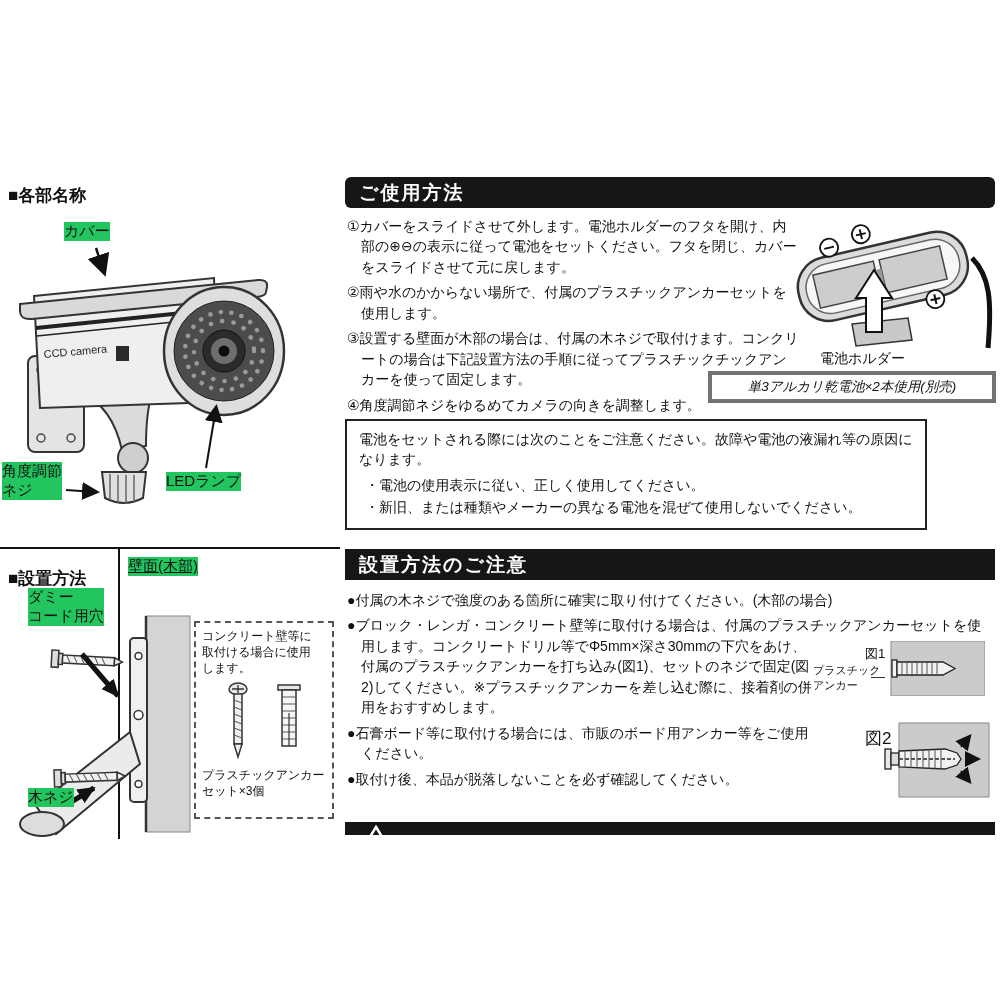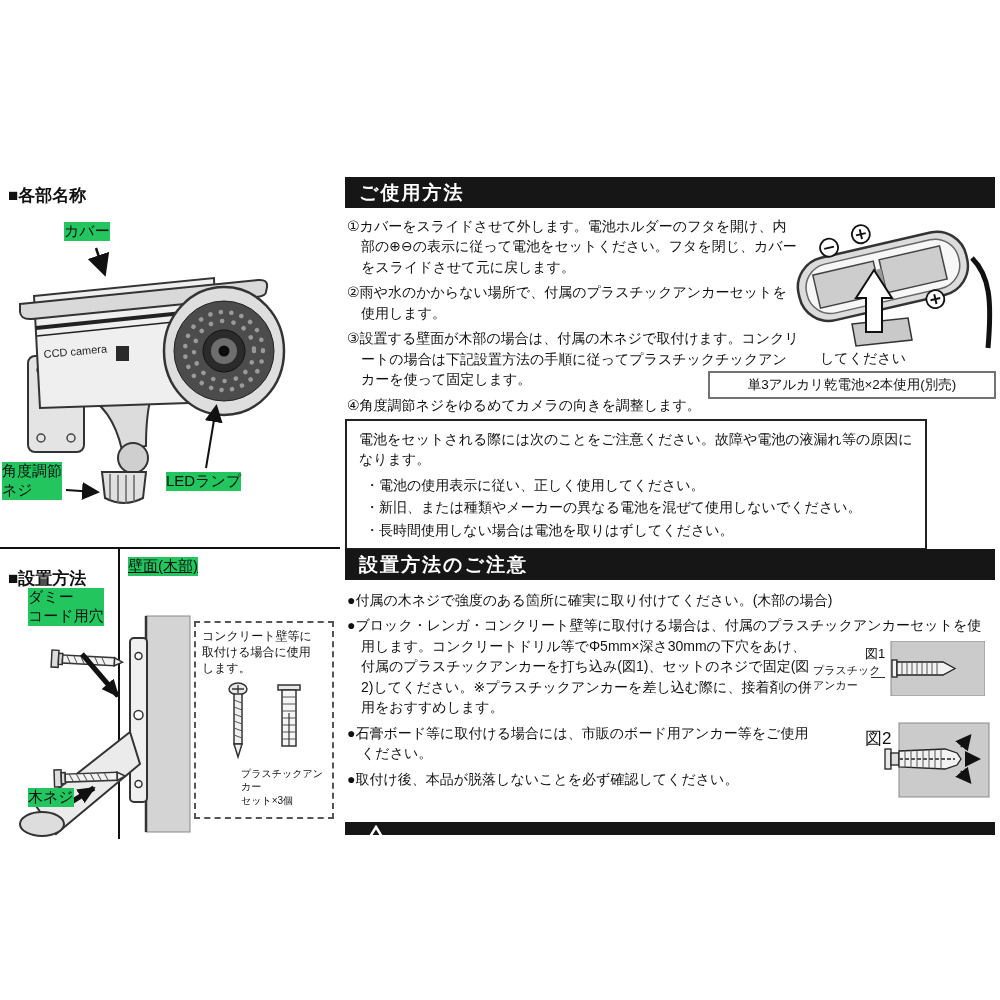--- a/index.html
+++ b/index.html
@@ -9,21 +9,21 @@
   .pre { white-space:pre-line; }
   .hang { padding-left:1em; text-indent:-1em; margin:0 0 5px 0; }
   .stitle { font-size:17px; font-weight:bold; }
   .lbl { font-size:15px; line-height:1.25; background:#22c55e; }
   .hdr { background:#161616; color:#fff; font-weight:bold; font-size:19px; height:31px;
          line-height:31px; padding-left:14px; letter-spacing:2px; }
   .body14 { font-size:14px; line-height:1.46; }
   .rule-h { border-top:2px solid #111; }
   .rule-v { border-left:2px solid #111; }
   .dashbox { border:2px dashed #555; padding:5px 6px; }
-  .borderbox { border:2px solid #737373; }
+  .borderbox { border:4px solid #737373;font-style:italic; }
   .cautionbox { border:2px solid #222; padding:8px 12px; }
   p { margin:0; }
 </style>
 </head>
 <body>
 
 <div id="page">
 
   <div class="abs stitle" style="left:8px; top:184px;">■各部名称</div>
 
@@ -135,25 +135,25 @@
         <path d="M32,21 L40,24 M32,28 L40,31 M32,35 L40,38 M32,42 L40,45 M32,49 L40,52 M32,56 L40,59" stroke="#555" stroke-width="1"></path>
         <path d="M32,65 L36,78 L40,65 Z" fill="#f0f0f0" stroke="#333" stroke-width="1.5"></path>
       </g>
       <g>
         <rect x="76" y="6" width="22" height="5" fill="#e8e8e8" stroke="#333" stroke-width="1.5"></rect>
         <rect x="80" y="11" width="14" height="56" fill="#f5f5f5" stroke="#333" stroke-width="1.5"></rect>
         <path d="M80,18 L94,18 M80,25 L94,25 M80,32 L94,32 M80,39 L94,39 M80,46 L94,46 M80,53 L94,53 M80,60 L94,60" stroke="#555" stroke-width="1"></path>
         <line x1="87" y1="34" x2="87" y2="67" stroke="#333" stroke-width="1.2"></line>
       </g>
     </svg>
-    <div class="pre" style="font-size:10px; line-height:1.35;margin-left:39px;">プラスチックアンカー
+    <div class="pre" style="font-size:12px; line-height:1.35;">プラスチックアンカー
 セット×3個</div>
   </div>
 
-  <div class="abs hdr" style="left:345px; top:177px; width:650px;">
+  <div class="abs hdr" style="left:345px; top:177px; width:650px;border-radius:6px;">
     <span>ご使用方法</span>
   </div>
 
   <div class="abs body14" style="left:347px; top:216px; width:452px;">
     <p class="hang">①カバーをスライドさせて外します。電池ホルダーのフタを開け、内部の⊕⊖の表示に従って電池をセットください。フタを閉じ、カバーをスライドさせて元に戻します。</p>
     <p class="hang">②雨や水のかからない場所で、付属のプラスチックアンカーセットを使用します。</p>
     <p class="hang">③設置する壁面が木部の場合は、付属の木ネジで取付けます。コンクリートの場合は下記設置方法の手順に従ってプラスチックチックアンカーを使って固定します。</p>
     <p class="hang">④角度調節ネジをゆるめてカメラの向きを調整します。</p>
   </div>
 
@@ -171,29 +171,28 @@
         <circle cx="150" cy="104" r="9"></circle>
       </g>
       <path d="M53,30 H63" stroke="#111" stroke-width="2"></path>
       <path d="M87,24 H97 M92,19 V29" stroke="#111" stroke-width="2"></path>
       <path d="M145,104 H155 M150,99 V109" stroke="#111" stroke-width="2"></path>
     </g>
     <polygon points="86,126 86,92 76,92 94,64 112,92 102,92 102,126" fill="#fff" stroke="#111" stroke-width="2"></polygon>
     <path d="M192,52 C210,70 212,95 208,142" fill="none" stroke="#111" stroke-width="5"></path>
   </svg>
 
-  <div class="abs" style="left:820px; top:350px; font-size:14px;">してください</div>
+  <div class="abs" style="left:820px; top:350px; font-size:14px;">電池ホルダー</div>
 
   <div class="abs borderbox" style="left:708px; top:371px; width:288px; padding:3px 6px; font-size:13.5px; text-align:center;">単3アルカリ乾電池×2本使用(別売)</div>
 
   <div class="abs cautionbox body14" style="left:345px; top:419px; width:582px;">
     <p style="margin:0 0 5px 0;">電池をセットされる際には次のことをご注意ください。故障や電池の液漏れ等の原因になります。</p>
     <p class="hang" style="margin:0 0 2px 6px;">・電池の使用表示に従い、正しく使用してください。</p>
     <p class="hang" style="margin:0 0 2px 6px;">・新旧、または種類やメーカーの異なる電池を混ぜて使用しないでください。</p>
-    <p class="hang" style="margin:0 0 0 6px;">・長時間使用しない場合は電池を取りはずしてください。</p>
   </div>
 
   <div class="abs hdr" style="left:345px; top:549px; width:650px;">
     <span>設置方法のご注意</span>
   </div>
 
   <div class="abs body14" style="left:347px; top:590px; width:648px;">
     <p class="hang">●付属の木ネジで強度のある箇所に確実に取り付けてください。(木部の場合)</p>
 
     <div style="float:right; width:1px; height:26px;"></div>

